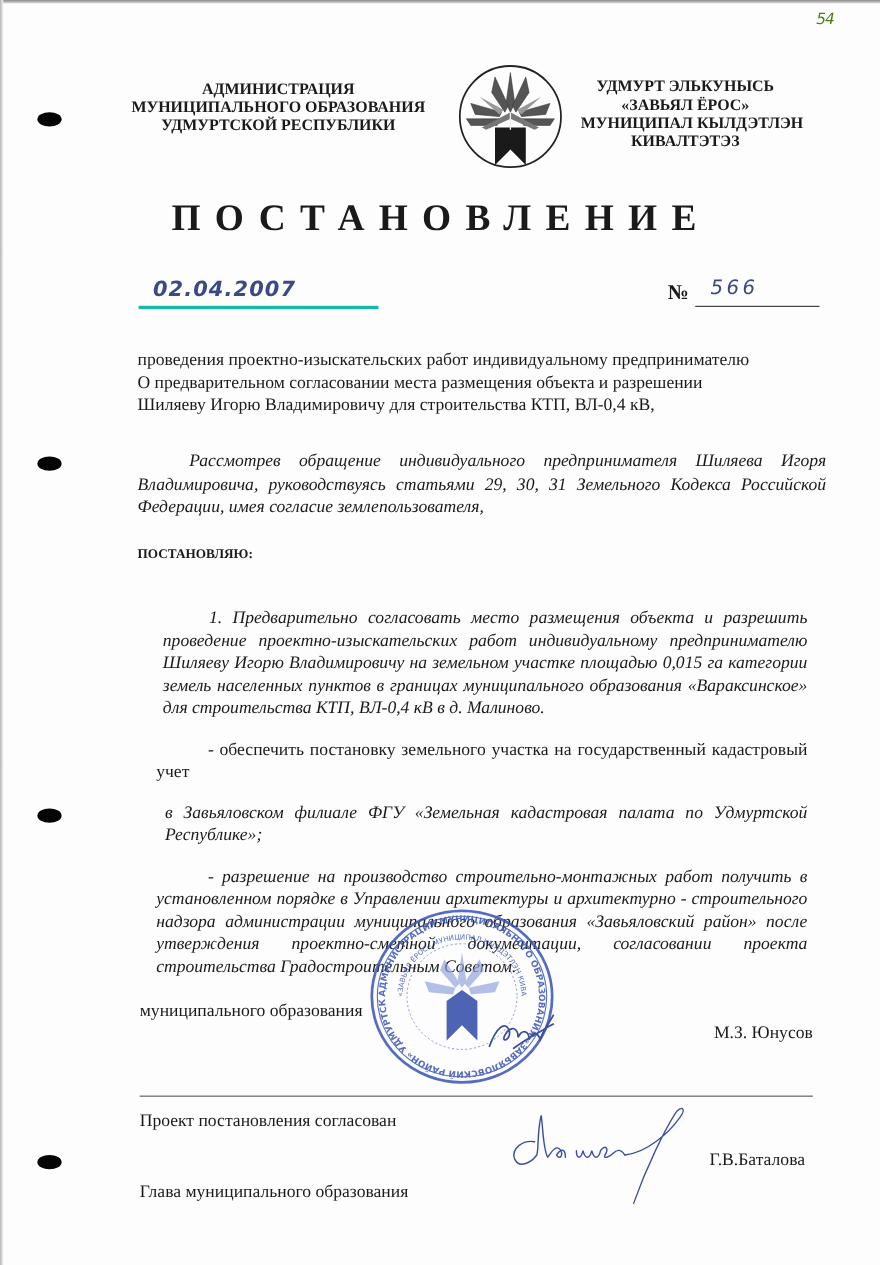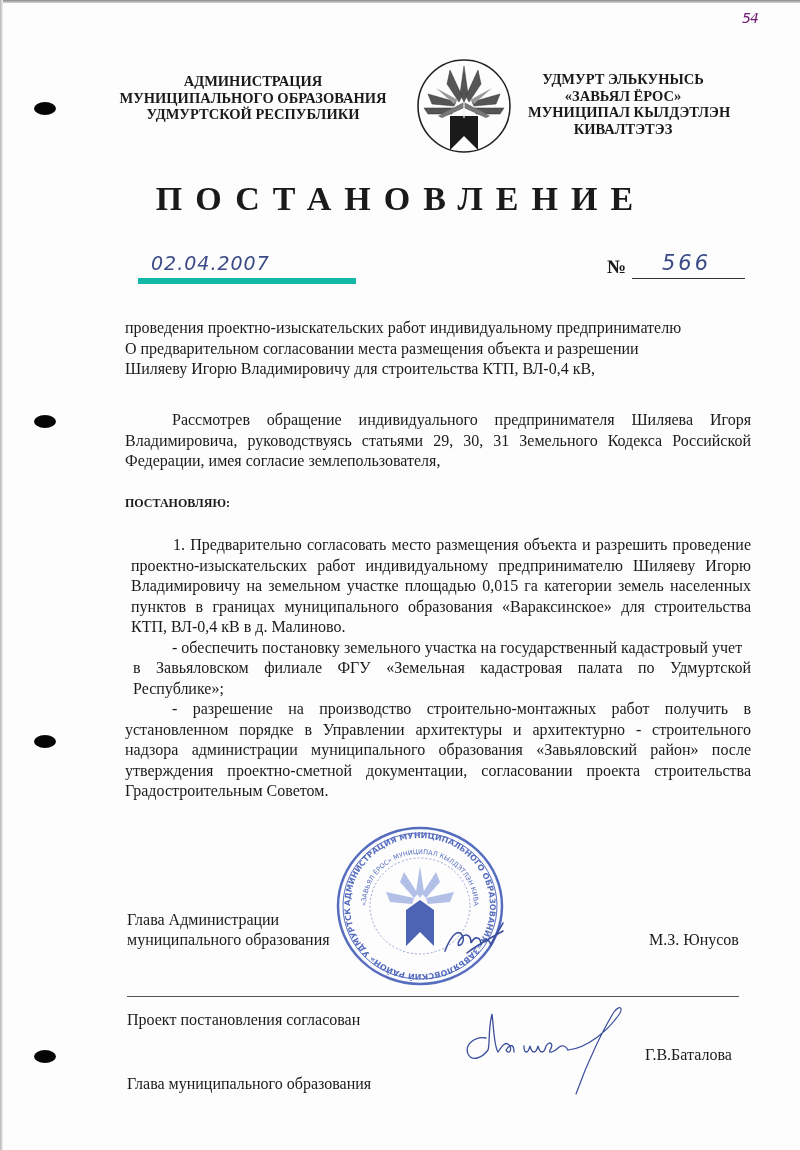--- a/index.html
+++ b/index.html
@@ -17,70 +17,71 @@
     position: absolute; left: 0; top: 0; width: 3px; height: 1150px;
     background: linear-gradient(90deg, #b5b5b5, #f3f3f3);
   }
   .punch-hole {
     position: absolute; left: 34px; width: 22px; height: 13px;
     border-radius: 50%; background: #050505;
   }
   .page-number {
     position: absolute; left: 742px; top: 10px;
     font-family: "DejaVu Sans", sans-serif; font-style: italic;
-    font-size: 14px; color: #701a75; letter-spacing: -1px;
+    font-size: 14px; color: #4d7c0f; letter-spacing: -1px;
   }
   .header-block {
     position: absolute; font-weight: bold; text-align: center;
     font-size: 14.5px; line-height: 16.5px;
   }
   .header-left { left: 118px; top: 73px; width: 270px; }
   .header-right { left: 528px; top: 71px; width: 190px; }
   .header-block div { white-space: nowrap; }
   .emblem {
     position: absolute; left: 414px; top: 58px; width: 100px; height: 96px;
   }
   .doc-title {
     position: absolute; left: 0; width: 800px; top: 180px; text-align: center;
     font-weight: bold; font-size: 34px; letter-spacing: 13px; padding-left: 2px;
     box-sizing: border-box;
   }
   .date-field {
-    position: absolute; left: 138px; top: 252px; width: 218px; height: 26px;
-    border-bottom: 6px solid #14b8a6;
+    position: absolute; left: 126px; top: 252px; width: 218px; height: 26px;
+    border-bottom: 3px solid #14b8a6;
+    font-weight: bold;
   }
   .handwritten {
     font-family: "DejaVu Sans", sans-serif; font-style: italic;
     color: #3b4a86; font-size: 19px; letter-spacing: 1px;
   }
   .date-field .handwritten { position: absolute; left: 13px; top: 0px; }
   .number-label {
     position: absolute; left: 607px; top: 256px; font-size: 19px; font-weight: bold;
   }
   .number-field {
     position: absolute; left: 632px; top: 252px; width: 113px; height: 26px;
     border-bottom: 1px solid #333;
   }
-  .number-field .handwritten { position: absolute; left: 30px; top: -1px; font-size: 21px; letter-spacing: 3px; text-align: center; }
+  .number-field .handwritten { position: absolute; left: 14px; top: -1px; font-size: 18px; letter-spacing: 3px; text-align: center; }
 
   .text { font-size: 16px; line-height: 20.5px; }
   .subject {
     position: absolute; left: 125px; top: 318px; width: 600px;
   }
   .subject div { white-space: nowrap; }
   .body-block { position: absolute; left: 125px; width: 626px; }
-  .justify { text-align: justify; text-align-last: left; }
+  .justify { text-align: justify; text-align-last: left; font-style: italic; }
   .indent { text-indent: 47px; }
   .preamble { top: 410px; }
   .resolve-heading {
     position: absolute; left: 125px; top: 496px; font-weight: bold; font-size: 12px;
   }
   .item { text-align: justify; }
   .items { top: 535px; }
-  .items p { margin: 0; }
+  .items p { margin: 17px; }
   .item1 { padding-left: 6px; }
 
   .sig-block { position: absolute; font-size: 16px; line-height: 20px; }
   .sig-position { left: 127px; top: 910px; }
   .sig-name-1 { left: 649px; top: 930px; }
   .divider {
     position: absolute; left: 127px; top: 996px; width: 612px; height: 0;
     border-top: 1px solid #555;
   }
   .approved { left: 127px; top: 1010px; }
@@ -185,21 +186,20 @@
     <polygon points="100,40 104,66 100,72 96,66"></polygon>
     <polygon points="84,46 98,68 94,72 80,56"></polygon>
     <polygon points="116,46 102,68 106,72 120,56"></polygon>
     <polygon points="66,66 94,72 92,78 70,76"></polygon>
     <polygon points="134,66 106,72 108,78 130,76"></polygon>
   </g>
   <polygon points="86,84 100,74 114,84 114,120 100,106 86,120" fill="#2f4aa8"></polygon>
 </svg>
 
 <div class="sig-block sig-position">
-  <div>Глава Администрации</div>
   <div>муниципального образования</div>
 </div>
 <svg class="signature-1" viewBox="0 0 70 45">
   <path d="M8,36 C14,20 22,12 26,22 C28,30 18,34 22,26 C28,16 34,20 34,28 C38,20 44,22 44,30 C48,22 52,24 54,30 C58,20 64,12 66,8 M30,38 C40,30 52,24 66,16" fill="none" stroke="#3c4f9e" stroke-width="1.6" stroke-linecap="round"></path>
 </svg>
 <div class="sig-block sig-name-1">М.З. Юнусов</div>
 
 <div class="divider"></div>
 
 <div class="sig-block approved">Проект постановления согласован</div>

